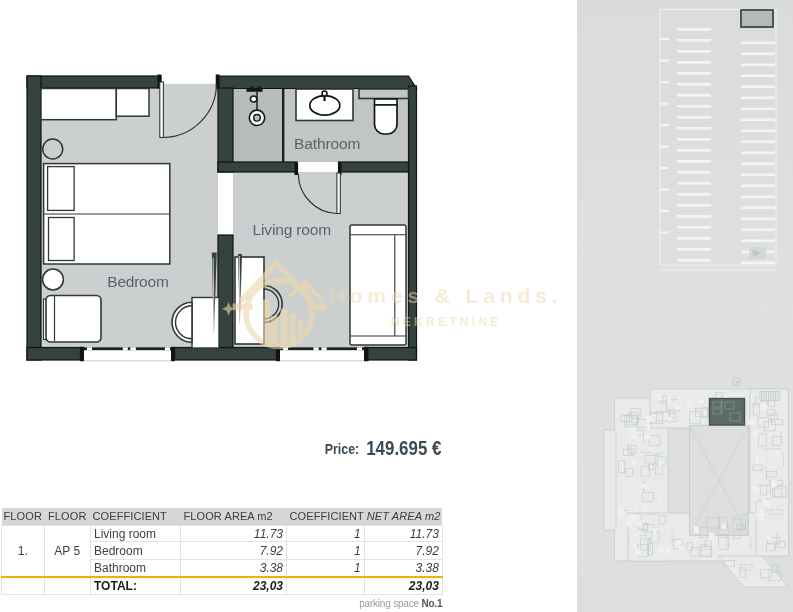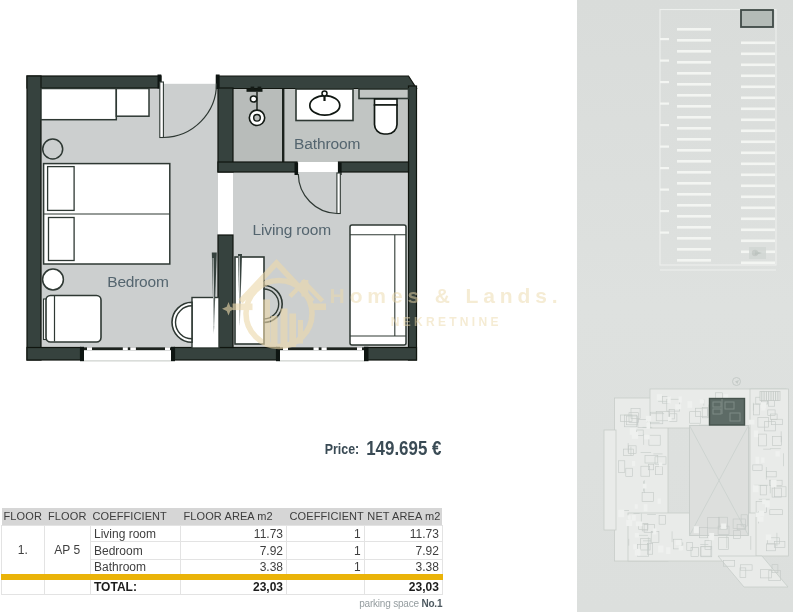--- a/index.html
+++ b/index.html
@@ -4,24 +4,24 @@
 <style>
 * { margin:0; padding:0; box-sizing:border-box; }
 html,body { width:793px; height:612px; background:#ffffff; font-family:"Liberation Sans", sans-serif; }
 .page { position:relative; width:793px; height:612px; overflow:hidden; background:#ffffff; }
 svg.plan { position:absolute; left:0; top:0; }
 .tbl { position:absolute; left:1px; top:508px; width:441px; }
 table { border-collapse:collapse; table-layout:fixed; width:441px; font-family:"Liberation Sans", sans-serif; }
 th { background:#d6d6d6; font-size:11px; font-weight:normal; color:#3d3d3d; height:17.2px; letter-spacing:0.1px; padding:0 2px; text-align:center; white-space:nowrap; overflow:hidden; }
 td { font-size:12px; color:#3f3f3f; padding:0 3px; border:1px solid #e3e3e3; background:#fff; white-space:nowrap; overflow:hidden; }
 td.l, th.l { text-align:left; }
-td.r, th.r { text-align:right; }
+td.r, th.r { text-align:right;font-style:italic; }
 td.c { text-align:center; }
 td.b { font-weight:bold; color:#1c1c1c; }
-tr.tot td { border-top:6px solid #eab308; }
+tr.tot td { border-top:2px solid #eab308; }
 </style>
 </head>
 <body>
 <div class="page">
 <svg class="plan" width="793" height="612" viewBox="0 0 793 612">
 <defs>
 <linearGradient id="sbg" x1="0" y1="0" x2="0" y2="1">
 <stop offset="0" stop-color="#d9dcda"></stop>
           <stop offset="0.5" stop-color="#dee1df"></stop>
           <stop offset="1" stop-color="#dcdfdd"></stop>

